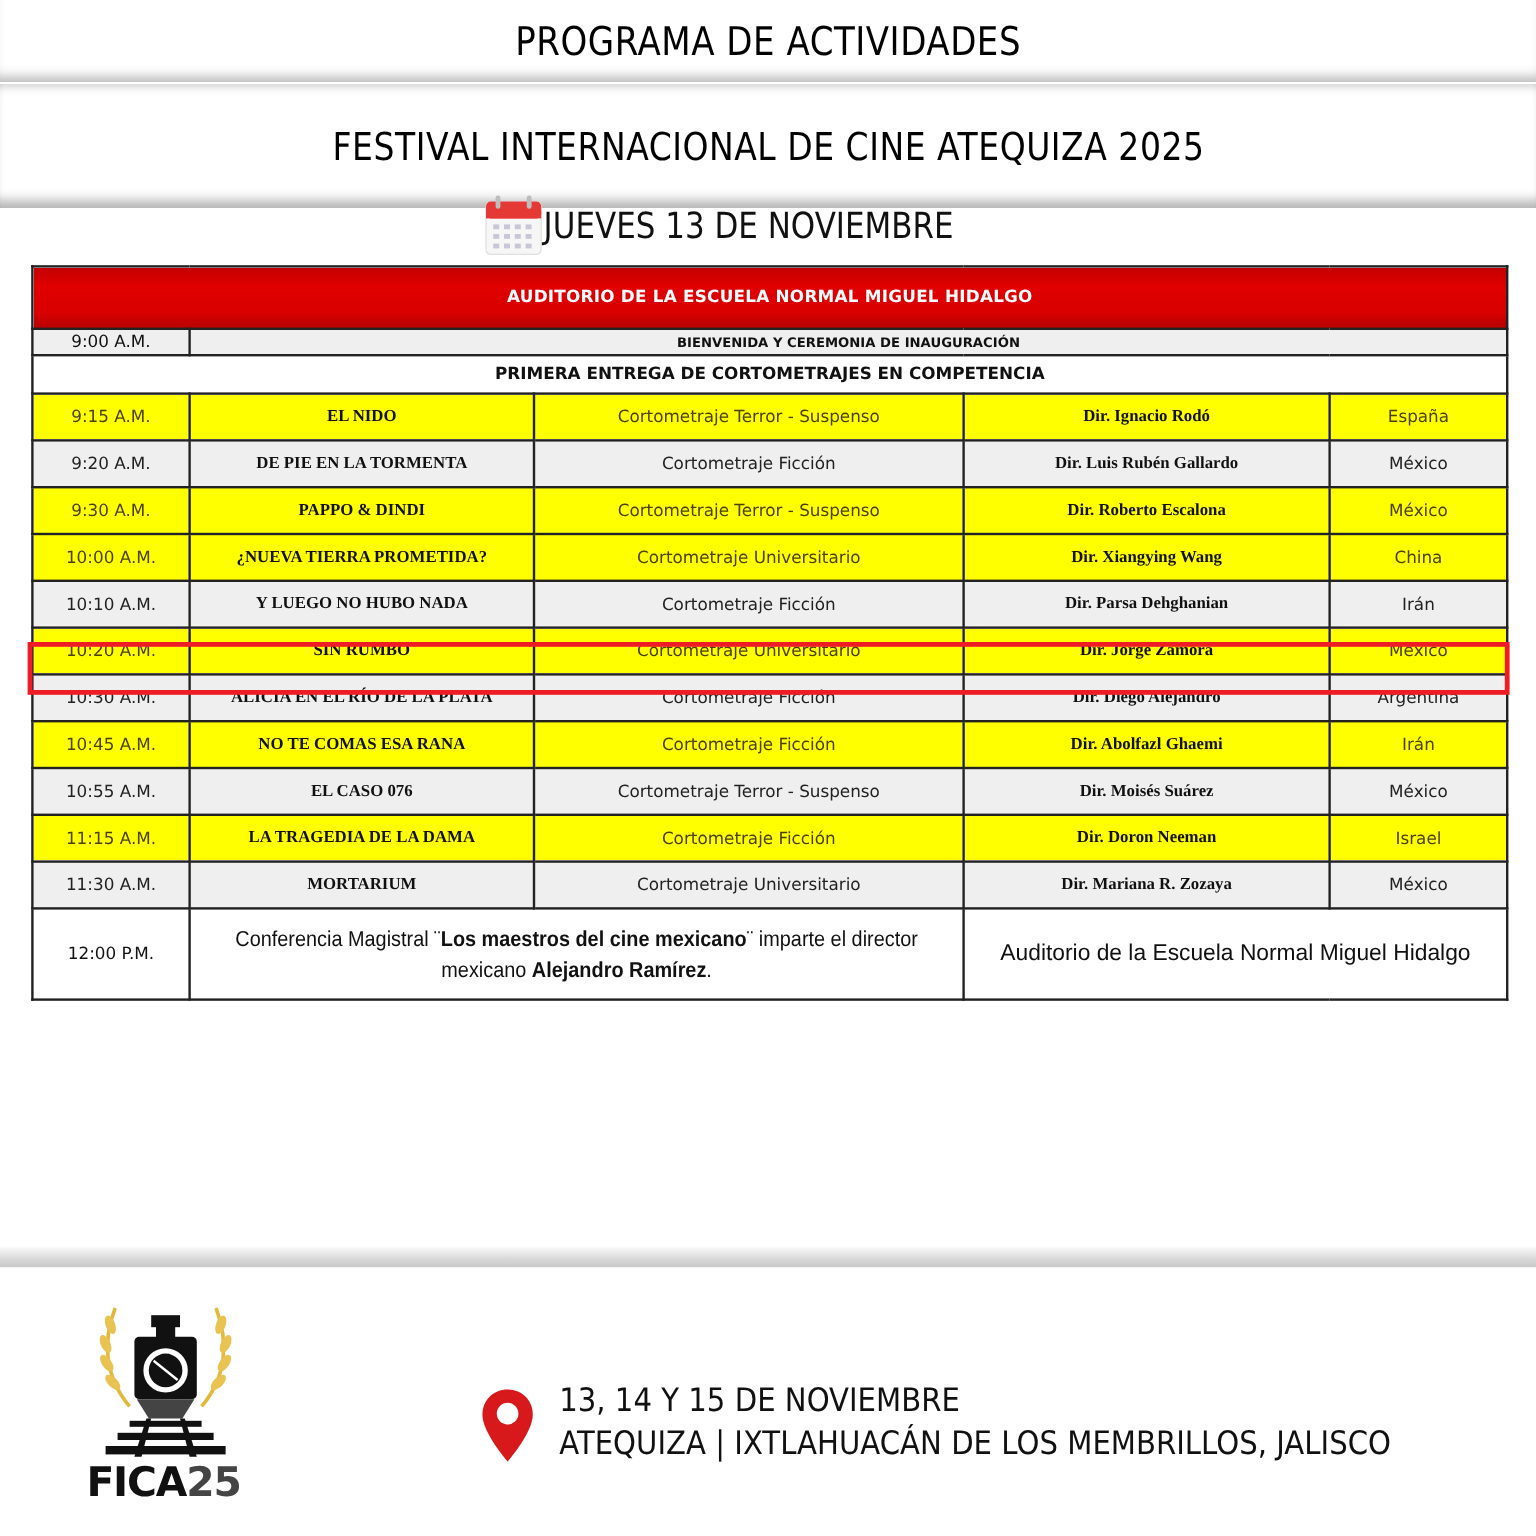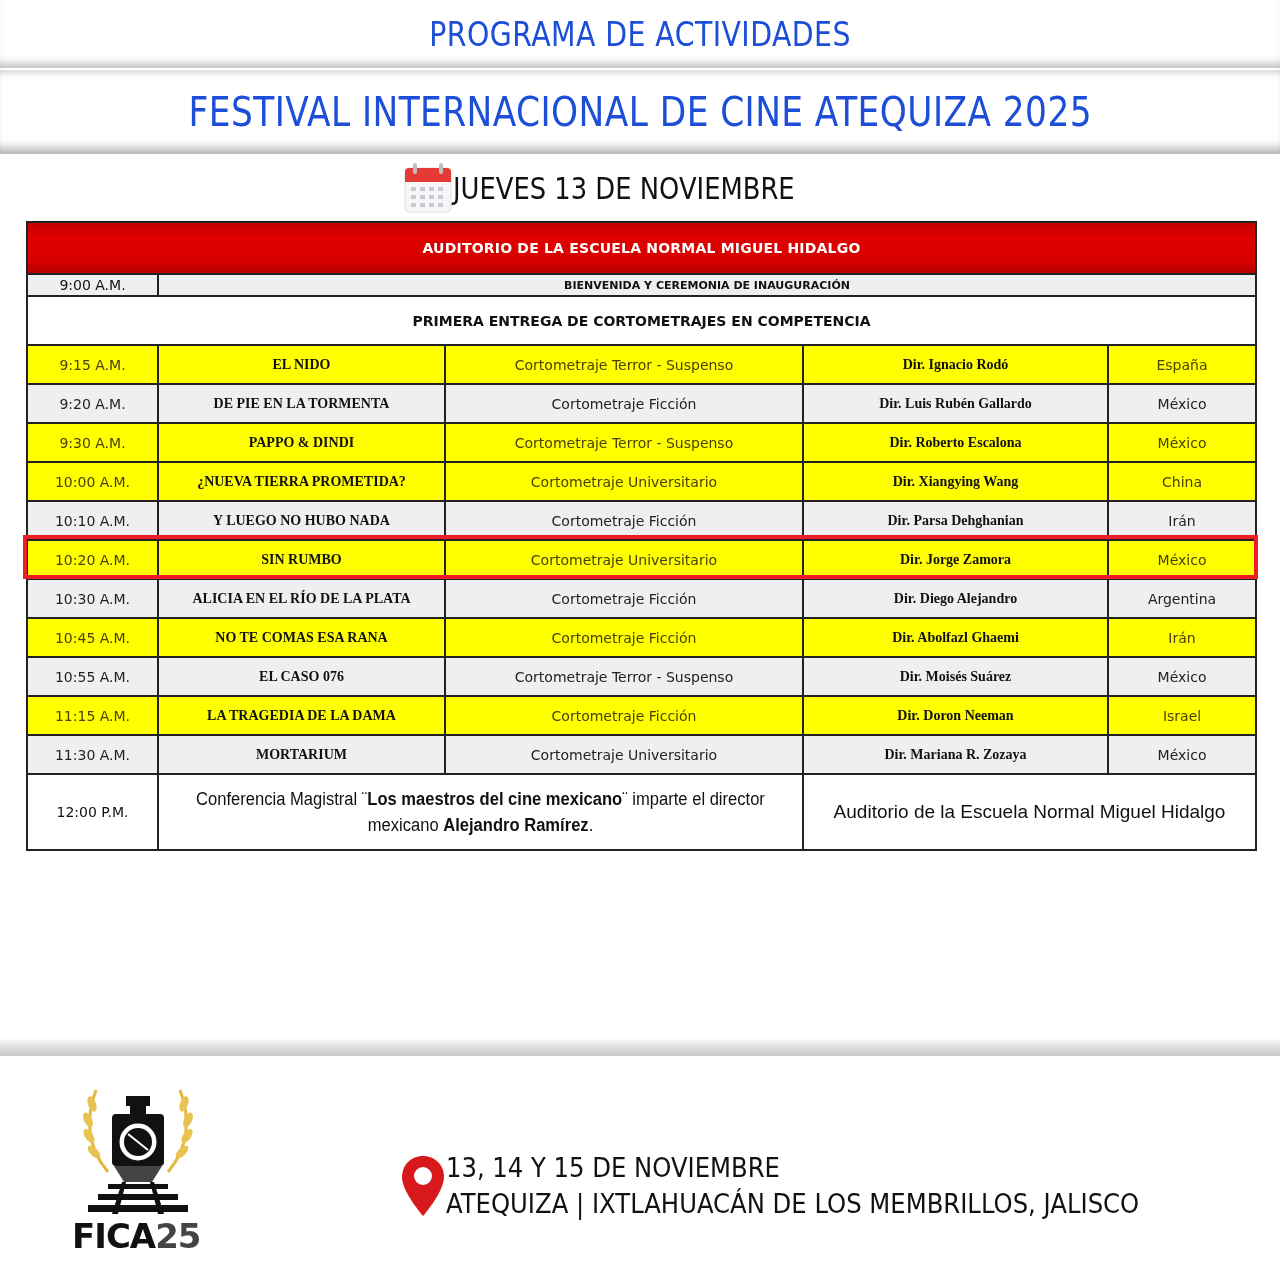--- a/index.html
+++ b/index.html
@@ -2,25 +2,25 @@
 <html><head>
 <meta charset="utf-8">
 <style>
   * { box-sizing: border-box; margin: 0; padding: 0; }
   html, body { width: 1280px; height: 1280px; background: #ffffff; overflow: hidden; }
   body { font-family: "Liberation Sans", sans-serif; color: #111; position: relative; }
 
   .banner {
     position: absolute; left: 0; width: 1280px; background: #fff;
     display: flex; align-items: center; justify-content: center;
-    font-family: "DejaVu Sans", sans-serif; color: #1d4ed8; letter-spacing: 0.5px;
+    font-family: "DejaVu Sans", sans-serif; color: #000000; letter-spacing: 0.5px;
   }
   .banner-1 { top: 0; height: 68px; font-size: 33px;
     box-shadow: inset 0 -10px 10px -6px rgba(0,0,0,0.28); }
-  .banner-2 { top: 70px; height: 84px; font-size: 40px;
+  .banner-2 { top: 70px; height: 103px; font-size: 32px;
     box-shadow: inset 0 -12px 10px -6px rgba(0,0,0,0.30), inset 0 8px 8px -6px rgba(0,0,0,0.2); align-items: center; }
   .banner .txt { transform: scaleX(0.86); white-space: nowrap; }
 
   .date-row {
     position: absolute; top: 160px; left: 1px; width: 1280px; height: 56px;
     display: flex; align-items: center; justify-content: center; 
   }
   .date-row .cal { width: 50px; height: 52px; position: relative; margin-left: -28px; }
   .date-row .date-text {
     font-family: "DejaVu Sans", sans-serif; font-size: 30px; color: #111;
@@ -34,21 +34,21 @@
   }
   table.sched td { border: 2px solid #222; text-align: center; vertical-align: middle;
     font-size: 14px; white-space: nowrap; overflow: hidden; padding: 0 4px; }
   .hdr td {
     background: linear-gradient(#c30000 0%, #e00000 30%, #d80000 75%, #b80000 100%);
     color: #fff; font-weight: bold; font-size: 17px; height: 52px; letter-spacing: 0.2px;
     border-bottom: 3px solid #222;
   }
   .welcome td { background: #efefef; height: 22px; }
   .welcome td.evt { font-weight: bold; font-size: 11px; }
-  .section td { background: #fff; font-weight: bold; font-size: 15px; height: 49px; }
+  .section td { background: #fff; font-weight: bold; font-size: 15px; height: 32px; }
   tr.row td { height: 39px; }
   tr.row.yellow td { background: #ffff00; }
   tr.row.gray td { background: #efefef; }
   tr.row.yellow td.time, tr.row.yellow td.genre, tr.row.yellow td.country { color: #4a4200; }
   tr.row.gray td.time, tr.row.gray td.genre, tr.row.gray td.country { color: #222; }
   td.title, td.director { font-weight: bold; font-family: Liberation Serif, serif; }
   td.title { font-size: 14px; }
   .conf td { background: #fff; height: 76px; }
   .conf td.conf-text { font-family: "Liberation Sans", sans-serif; font-size: 18px; line-height: 26px;
     white-space: normal; transform: scaleX(0.92); }
@@ -65,21 +65,21 @@
     background: linear-gradient(#ffffff, #d9d9d9 60%, #c9c9c9);
   }
 
   .logo { position: absolute; left: 68px; top: 1086px; width: 140px; height: 170px; text-align: right; }
   .logo .fica {
     position: absolute; left: 4px; bottom: 0; font-family: "DejaVu Sans", sans-serif;
     font-weight: bold; font-size: 34px; letter-spacing: -1px; color: #111;
   }
   .logo .fica .yr { color: #444; }
 
-  .location { position: absolute; left: 400px; top: 1150px; display: flex; align-items: flex-start; }
+  .location { position: absolute; left: 400px; top: 1150px; display: flex; align-items: center; gap: 20px; }
   .location .pin { width: 46px; height: 64px; margin-top: 4px; }
   .location .lines { font-family: "DejaVu Sans", sans-serif; font-size: 27px; color: #111; line-height: 36px; }
   .location .lines div { transform: scaleX(0.9); transform-origin: left center; white-space: nowrap; }
 </style>
 </head>
 <body>
 
 <div class="banner banner-1">
   <span class="txt">PROGRAMA DE ACTIVIDADES</span>
 </div>

